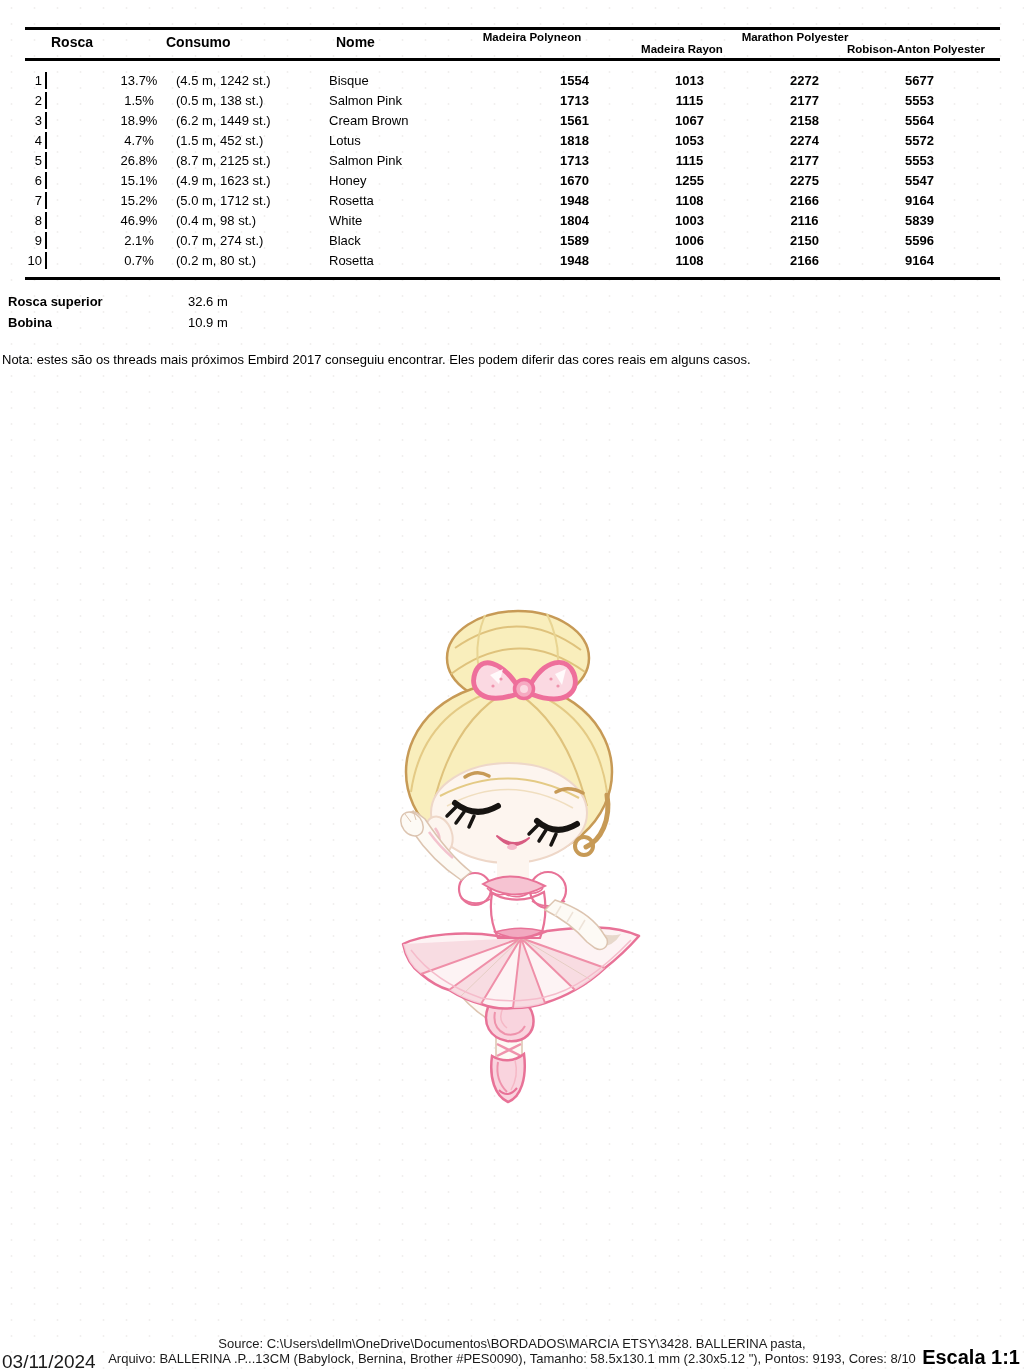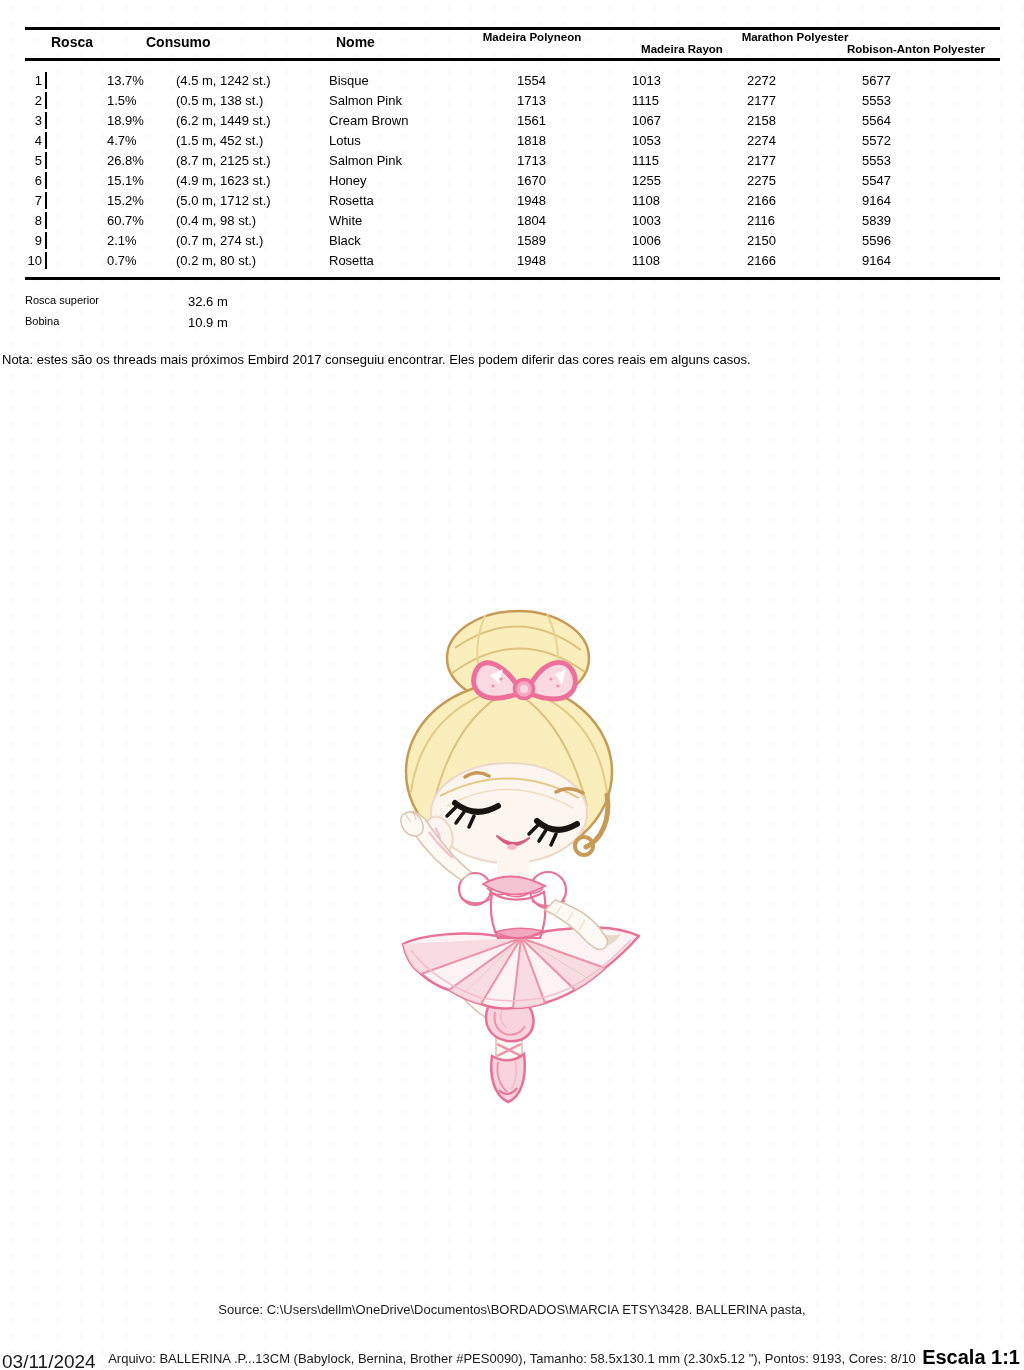--- a/index.html
+++ b/index.html
@@ -11,37 +11,37 @@
     font-family:"Liberation Sans", sans-serif;color:#000;
   }
   .rule{position:absolute;left:25px;width:975px;height:3px;background:#000;}
   .h1{position:absolute;font-size:14px;font-weight:bold;white-space:nowrap;padding-left:6px;}
   .h2{position:absolute;font-size:11.5px;font-weight:bold;white-space:nowrap;transform:translateX(-50%);}
   .rows{position:absolute;left:25px;top:70px;}
   .row{display:grid;grid-template-columns:20px 62px 222px 188px 115px 115px 115px 115px;height:20px;align-items:center;font-size:13px;}
   .c-num{text-align:right;padding-right:3px;}
   .c-swatch{width:60px;height:17px;border:1px solid #000;box-sizing:border-box;}
   .c-consumo{display:flex;white-space:nowrap;}
-  .pct{display:inline-block;width:64px;text-align:left;}
+  .pct{display:inline-block;width:64px;text-align:center;}
   .rest{margin-left:5px;}
-  .c-n{text-align:left;}
-  .sum-label{position:absolute;left:25px;font-size:11px;}
+  .c-n{text-align:center;font-weight:bold;}
+  .sum-label{position:absolute;left:8px;font-size:13px;font-weight:bold;}
   .sum-value{position:absolute;left:188px;font-size:13px;text-align:center;}
   .note{position:absolute;left:2px;top:352px;font-size:13px;white-space:nowrap;}
   .f-center{position:absolute;left:50%;transform:translateX(-50%);font-size:13px;white-space:nowrap;color:#1a1a1a;}
   .f-date{position:absolute;left:2px;top:1351px;font-size:19px;color:#1a1a1a;}
   .f-scale{position:absolute;right:4px;top:1346px;font-size:20px;font-weight:bold;white-space:nowrap;}
   .design{position:absolute;left:395px;top:600px;width:256px;height:515px;}
 </style>
 </head>
 <body>
 
 <div class="rule" style="top:27px"></div>
 <span class="h1" style="left:45px;top:34px">Rosca</span>
-<span class="h1" style="left:140px;top:34px">Consumo</span>
+<span class="h1" style="left:160px;top:34px">Consumo</span>
 <span class="h1" style="left:330px;top:34px">Nome</span>
 <span class="h2" style="left:532px;top:31px">Madeira Polyneon</span>
 <span class="h2" style="left:682px;top:43px">Madeira Rayon</span>
 <span class="h2" style="left:795px;top:31px">Marathon Polyester</span>
 <span class="h2" style="left:916px;top:43px">Robison-Anton Polyester</span>
 <div class="rule" style="top:58px"></div>
 
 <div class="rows">
   <div class="row">
     <span class="c-num">1</span>
@@ -131,21 +131,21 @@
     <span class="c-nome">Rosetta</span>
     <span class="c-n">1948</span>
     <span class="c-n">1108</span>
     <span class="c-n">2166</span>
     <span class="c-n">9164</span>
   </div>
   <div class="row">
     <span class="c-num">8</span>
     <span><span class="c-swatch" style="background-color: rgb(253, 249, 246);"></span></span>
     <span class="c-consumo">
-        <span class="pct">60.7%</span>
+        <span class="pct">46.9%</span>
         <span class="rest">(0.4 m, 98 st.)</span>
       </span>
     <span class="c-nome">White</span>
     <span class="c-n">1804</span>
     <span class="c-n">1003</span>
     <span class="c-n">2116</span>
     <span class="c-n">5839</span>
   </div>
   <div class="row">
     <span class="c-num">9</span>
@@ -300,16 +300,16 @@
     <path d="M 160,74 L 171,69 L 167,85 Z" fill="#ffffff" opacity="0.85"></path>
     <circle cx="98" cy="86" r="1.6" fill="#ef93ac"></circle>
       <circle cx="106" cy="79" r="1.6" fill="#ef93ac"></circle>
       <circle cx="163" cy="86" r="1.6" fill="#ef93ac"></circle>
       <circle cx="156" cy="79" r="1.6" fill="#ef93ac"></circle>
     <circle cx="129" cy="89" r="9.5" fill="#f6aac2" stroke="#ee6f9b" stroke-width="3.5"></circle>
     <circle cx="129" cy="89" r="4" fill="#fbd9e2"></circle>
   </g>
 </svg>
 
-<div class="f-center" style="top:1302px">Source: C:\Users\dellm\OneDrive\Documentos\BORDADOS\MARCIA ETSY\3428. BALLERINA pasta,</div>
+<div class="f-center" style="top:1336px">Source: C:\Users\dellm\OneDrive\Documentos\BORDADOS\MARCIA ETSY\3428. BALLERINA pasta,</div>
 <div class="f-date">03/11/2024</div>
 <div class="f-center" style="top:1351px">Arquivo: BALLERINA .P...13CM (Babylock, Bernina, Brother #PES0090), Tamanho: 58.5x130.1 mm (2.30x5.12 "), Pontos: 9193, Cores: 8/10</div>
 <div class="f-scale">Escala 1:1</div>
 
 </body></html>

